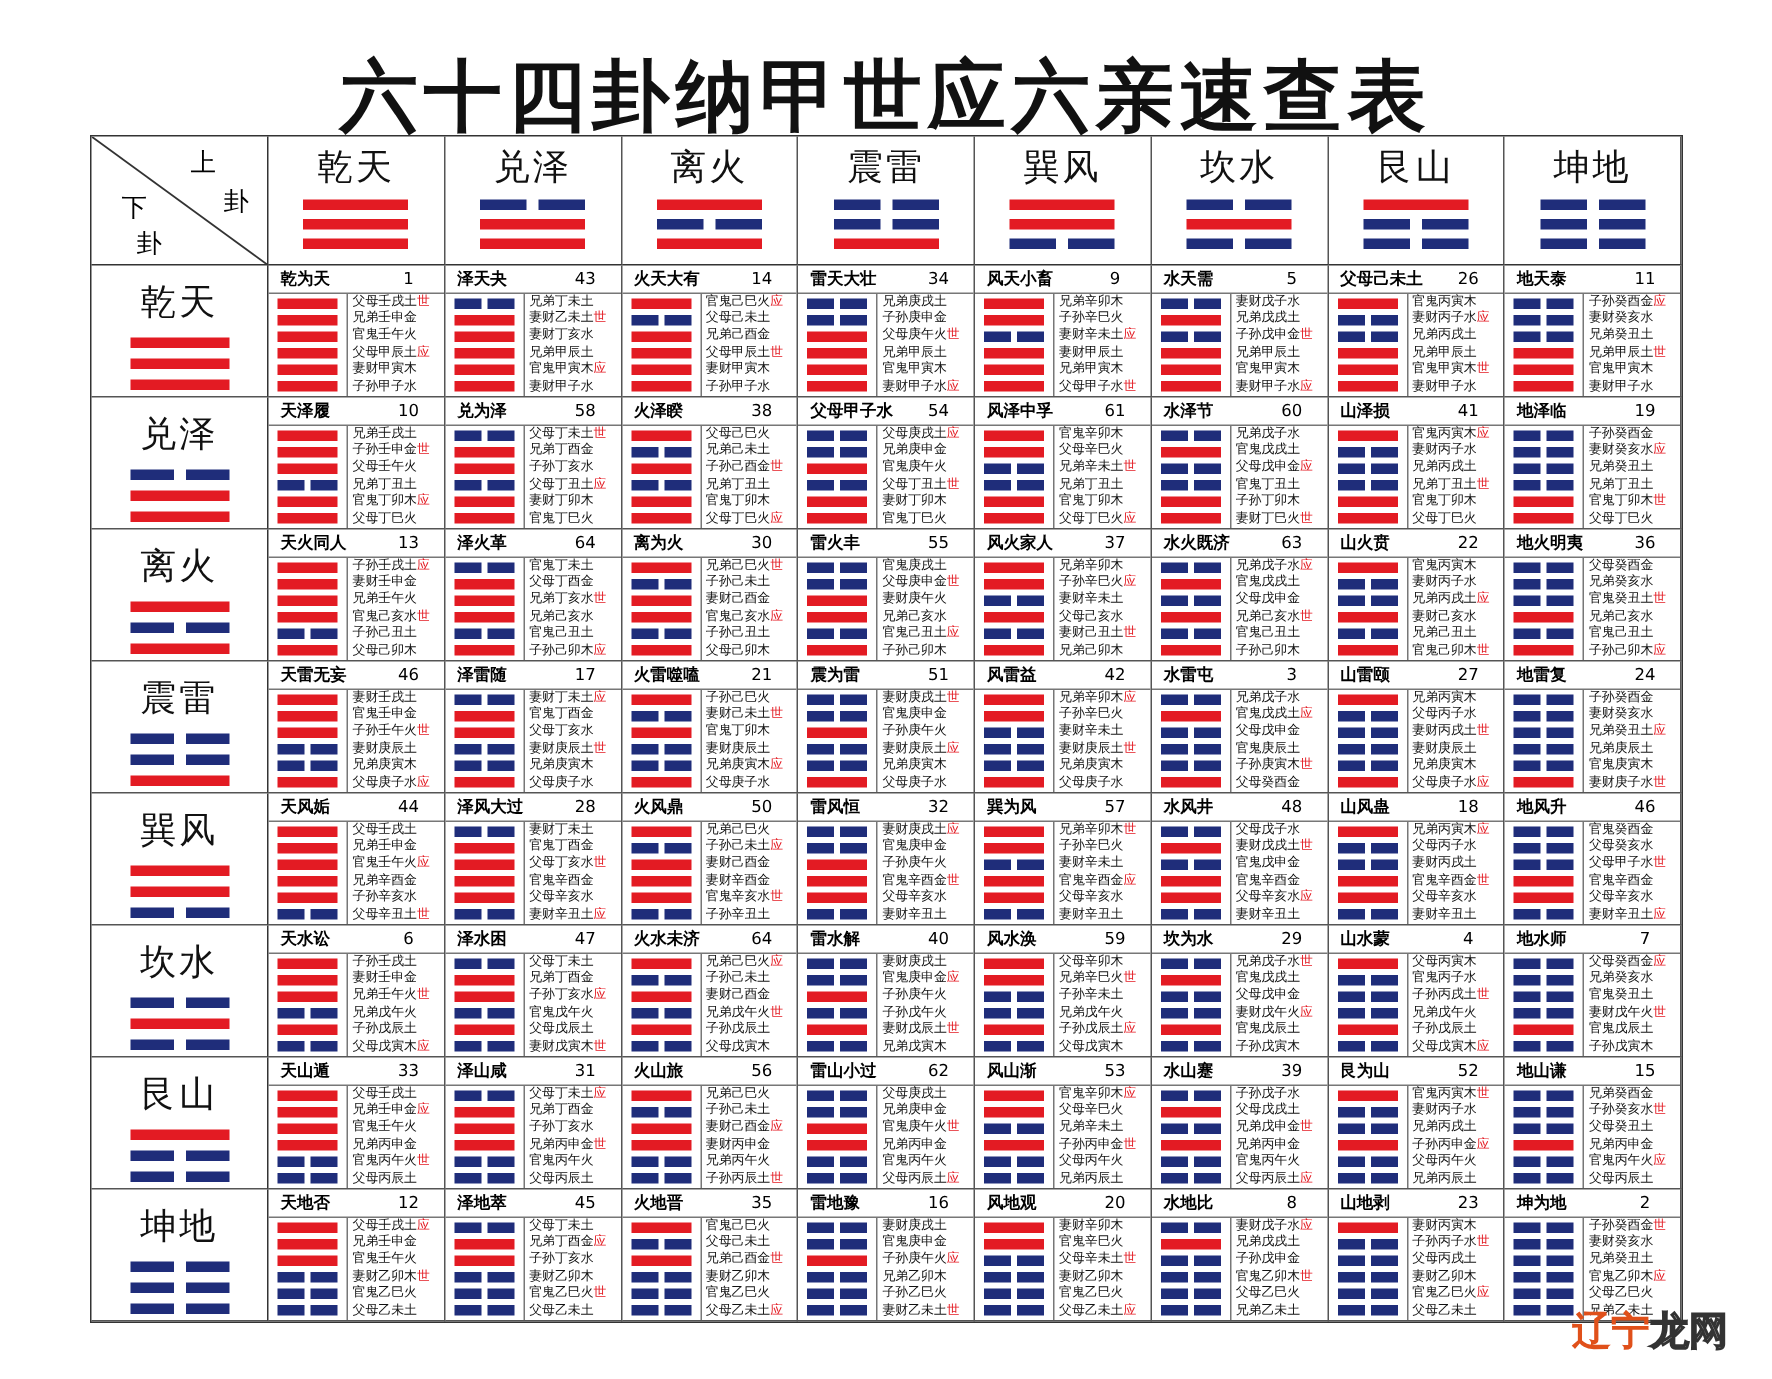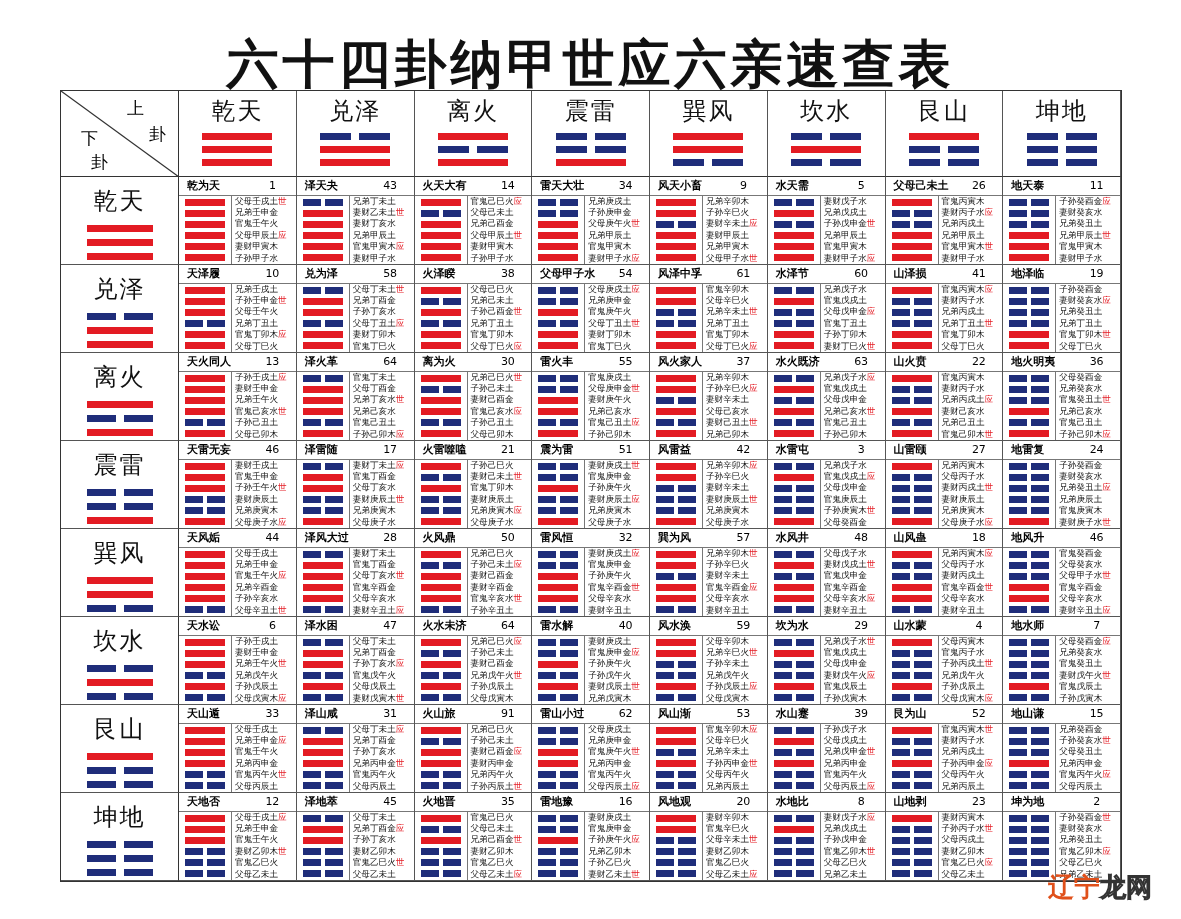--- a/index.html
+++ b/index.html
@@ -1832,21 +1832,21 @@
           <div class="tx"><span>子孙丁亥水</span><span class="mk"></span></div>
           <div class="tx"><span>兄弟丙申金</span><span class="mk">世</span></div>
           <div class="tx"><span>官鬼丙午火</span><span class="mk"></span></div>
           <div class="tx"><span>父母丙辰土</span><span class="mk"></span></div>
         </div>
       </div>
     </div>
     <div class="cell">
       <div class="ch">
         <span class="hn">火山旅</span>
-        <span class="hx">91</span>
+        <span class="hx">56</span>
       </div>
       <div class="cb">
         <div class="lines">
           <div class="hl y"></div>
           <div class="hl n">
             <span></span>
             <span></span>
           </div>
           <div class="hl y"></div>
           <div class="hl y"></div>

